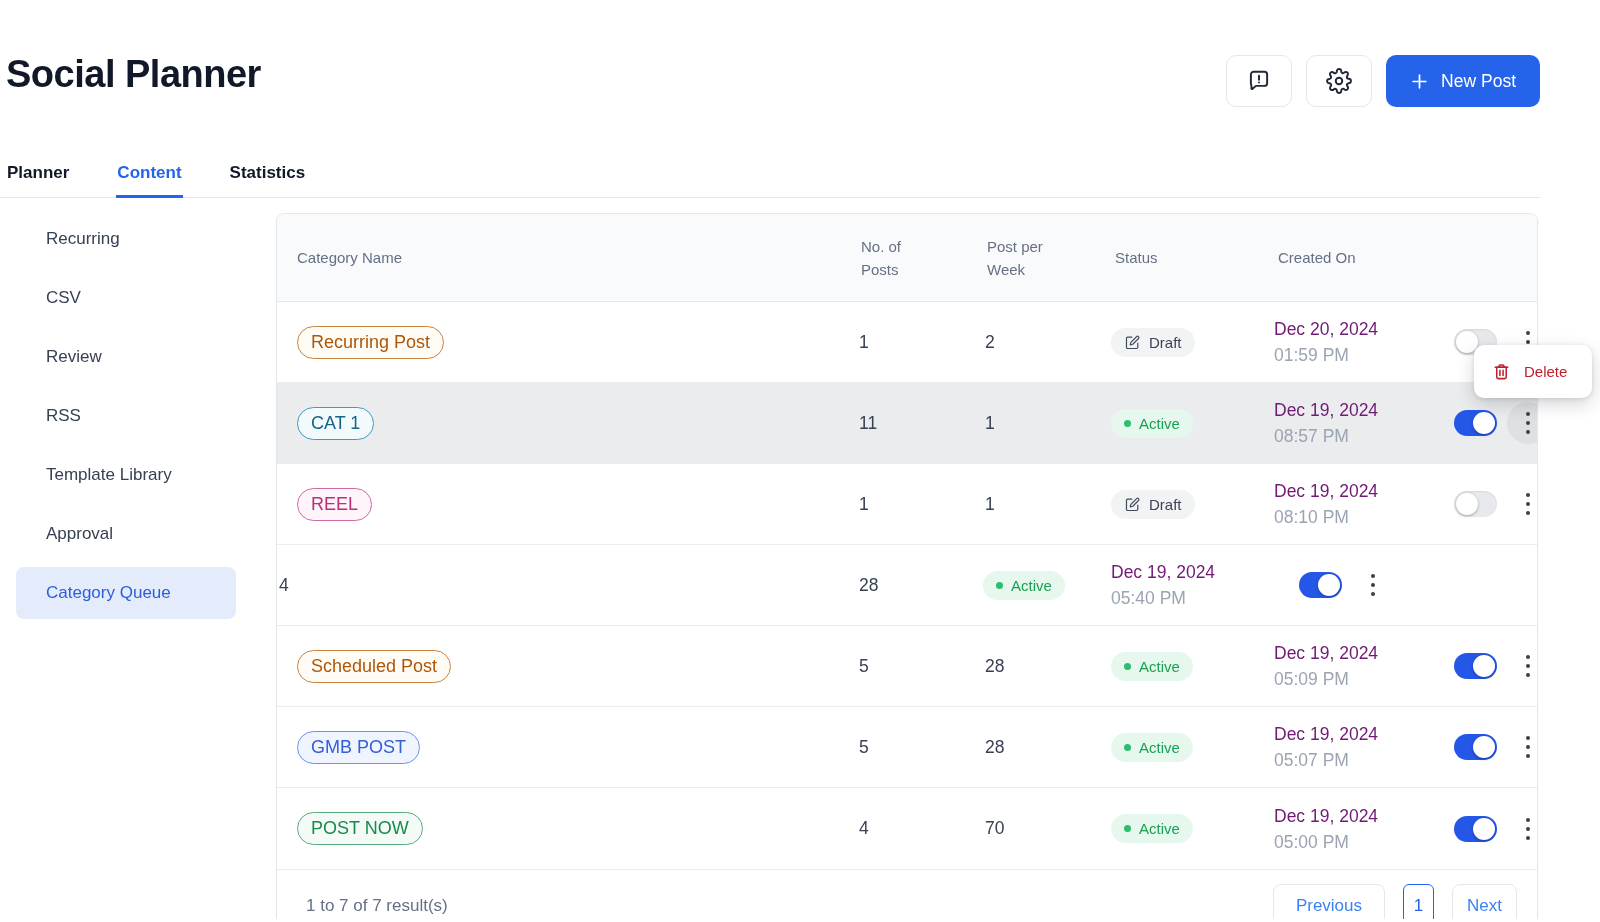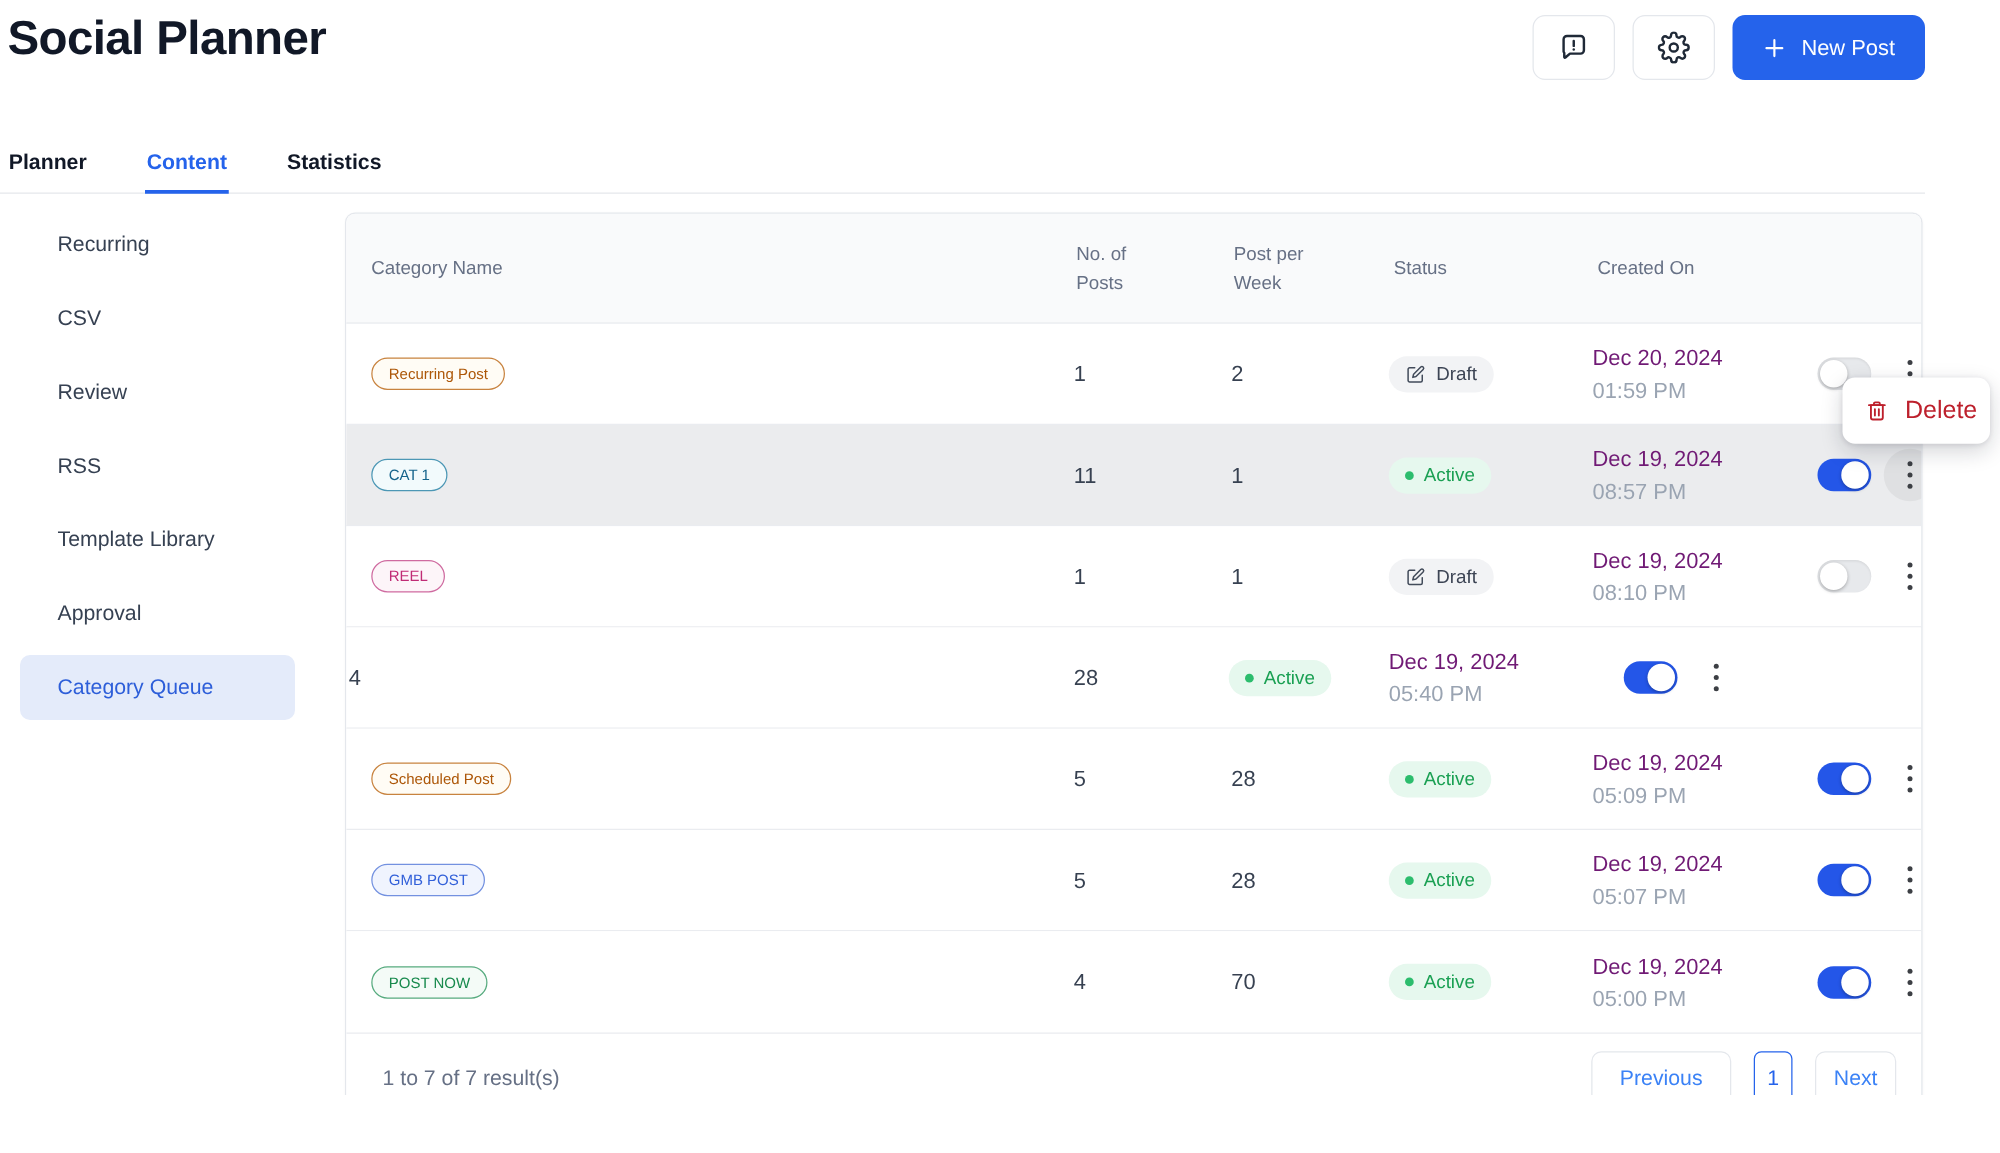--- a/index.html
+++ b/index.html
@@ -1,18 +1,18 @@
 <!DOCTYPE html>
 <html><head>
 <meta charset="utf-8">
 <style>
   * { box-sizing: border-box; margin: 0; padding: 0; }
   html,body { width:1600px; height:922px; background:#ffffff;
     font-family:"Liberation Sans", sans-serif; color:#111827; }
-  .page { position:relative; width:1600px; height:876px; overflow:hidden; }
+  .page { position:relative; width:1600px; height:876px; overflow:hidden;margin-top:43px; }
 
   
   .page-title { position:absolute; left:6px; top:10px; font-size:38px; font-weight:700;
     letter-spacing:-0.5px; color:#111827; }
   .header-actions { position:absolute; top:12px; right:60px; display:flex; gap:14px; align-items:center; }
   .icon-btn { width:66px; height:52px; background:#fff; border:1px solid #e4e7ec; border-radius:10px;
     display:flex; align-items:center; justify-content:center; cursor:pointer; }
   .icon-btn svg { width:26px; height:26px; stroke:#1f2937; fill:none; stroke-width:1.8;
     stroke-linecap:round; stroke-linejoin:round; }
   .primary-btn { height:52px; padding:16px 24px; background:#2563eb; border:none; border-radius:10px;
@@ -41,21 +41,21 @@
   .hcell { padding-left:4px; line-height:23px; }
   .hcell.c0 { padding-left:20px; }
   .hcell.c1 span { display:inline-block; max-width:60px; }
   .hcell.c2 span { display:inline-block; max-width:68px; }
 
   .trow { height:81px; border-bottom:1px solid #eaecf0; background:#fff; }
   .trow:last-child { border-bottom:none; }
   .trow.row-highlight { background:#ebecee; }
   .cat-cell { padding-left:20px; }
   .badge { display:inline-block; padding:5px 13px; border:1.5px solid; border-radius:999px;
-    font-size:12px; font-weight:500; white-space:nowrap; }
+    font-size:18px; font-weight:500; white-space:nowrap; }
   .cat-amber { color:#ad5708; border-color:#c8833f; background:#fffcf5; }
   .cat-teal  { color:#16648c; border-color:#4c97b5; background:#f2fafc; }
   .cat-pink  { color:#c02c76; border-color:#cf6ba0; background:#fdf5f9; }
   .cat-blue  { color:#3260d9; border-color:#7391e0; background:#f0f4fe; }
   .cat-green { color:#188a4d; border-color:#57ab7f; background:#f4fbf7; }
 
   .num-cell { font-size:17.5px; color:#374151; padding-left:2px; }
 
   .status { display:inline-flex; align-items:center; gap:8px; padding:6px 13px; border-radius:999px; font-size:15px; }
   .status .s-edit { width:17px; height:17px; stroke:#424b5a; fill:none; stroke-width:1.7;
@@ -90,21 +90,21 @@
     font-size:17px; color:#3b82f6; padding:0 22px; cursor:pointer; font-family:"Liberation Sans", sans-serif; }
   .page-btn.page-number { width:31px; padding:0; border:1px solid #2563eb; color:#2563eb; border-radius:6px; }
   .page-btn.next { padding:0 14px; }
 
   
   .context-menu { position:absolute; left:1474px; top:302px; width:118px; height:53px; background:#fff;
     border-radius:10px; box-shadow:0 6px 18px rgba(16,24,40,.18), 0 1px 4px rgba(16,24,40,.10);
     display:flex; align-items:center; gap:13px; padding-left:18px; z-index:50; cursor:pointer; }
   .context-menu svg { width:19px; height:19px; stroke:#bd202c; fill:none; stroke-width:1.9;
     stroke-linecap:round; stroke-linejoin:round; }
-  .context-menu .menu-label { font-size:20px; color:#bd202c; font-weight:500; }
+  .context-menu .menu-label { font-size:15px; color:#bd202c; font-weight:500; }
 </style>
 </head>
 <body>
 
 <div class="page">
 
   <h1 class="page-title">Social Planner</h1>
   <div class="header-actions">
     <button class="icon-btn">
       <span style="display:flex;">

